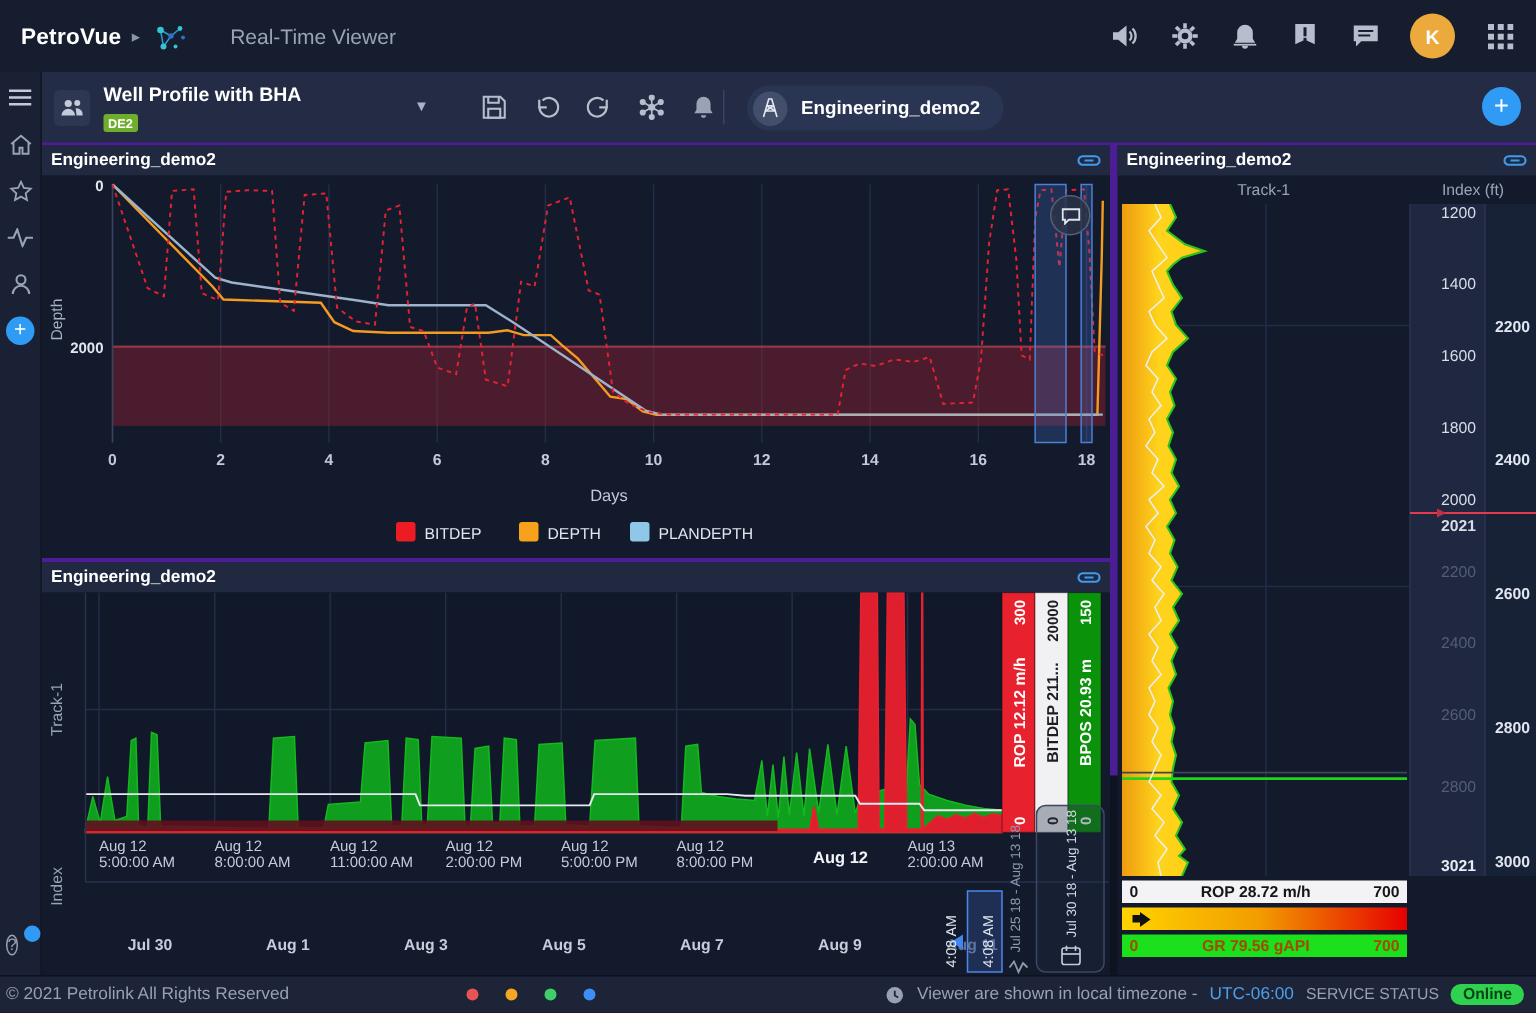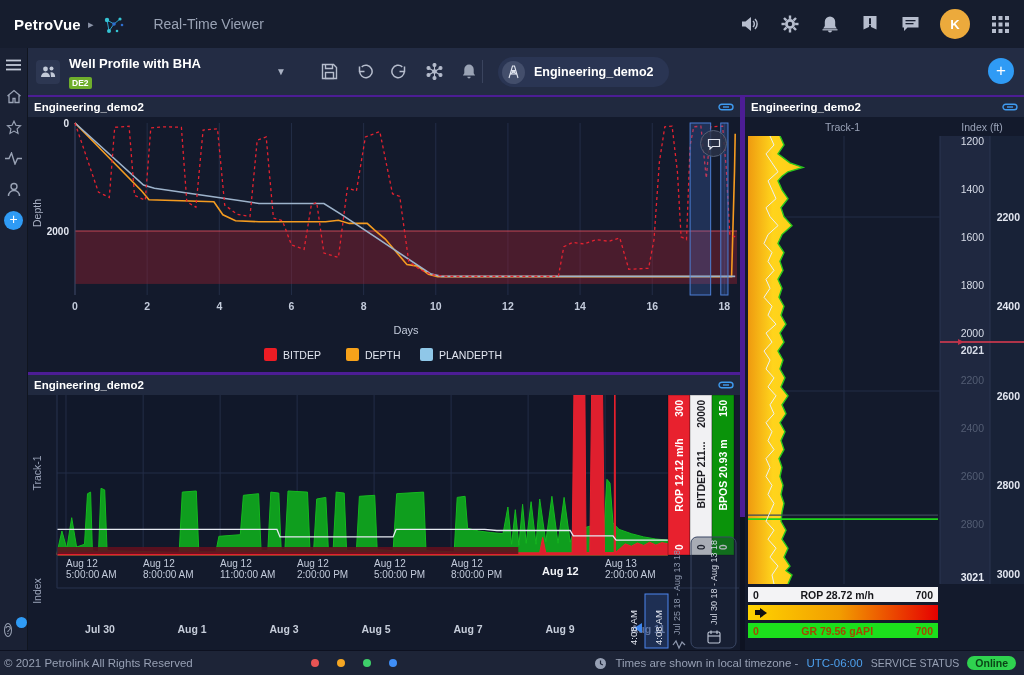--- a/index.html
+++ b/index.html
@@ -523,19 +523,19 @@
           <span class="sb-dot" style="background: rgb(245, 166, 35);"></span>
           <span class="sb-dot" style="background: rgb(62, 207, 106);"></span>
           <span class="sb-dot" style="background: rgb(63, 142, 247);"></span>
         </span>
     </div>
     <div class="sb-right">
       <svg width="13" height="13" viewBox="0 0 13 13">
           <circle cx="6.5" cy="6.5" r="5.5" fill="#97a0b4"></circle>
           <path d="M6.5 3.5v3.2l2.3 1.3" stroke="#1d2437" stroke-width="1.2" fill="none"></path>
         </svg>
-      <span class="sb-tz">Times are shown in local timezone -</span>
+      <span class="sb-tz">Viewer are shown in local timezone -</span>
       <span class="sb-tz-val">UTC-06:00</span>
       <span class="sb-service">SERVICE STATUS</span>
       <span class="sb-pill">Online</span>
     </div>
   </footer>
 </div>
 
 </body></html>

